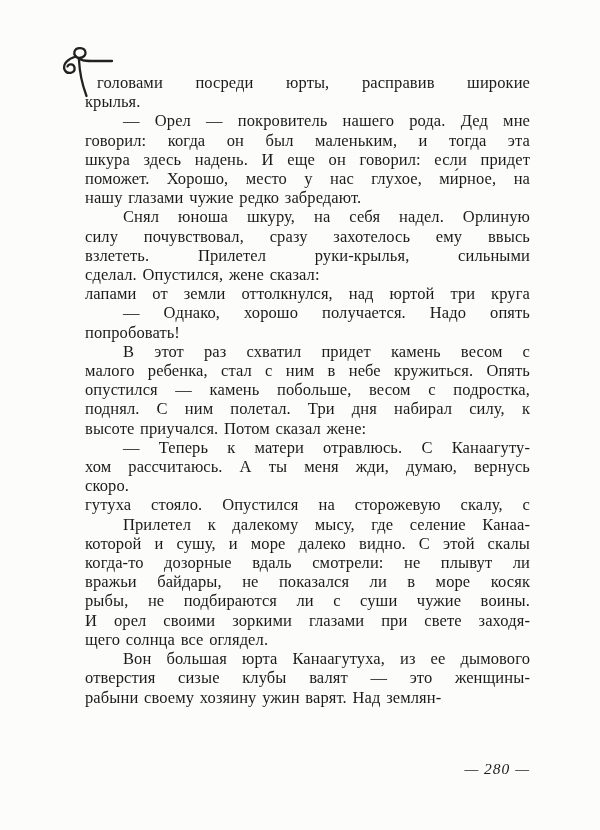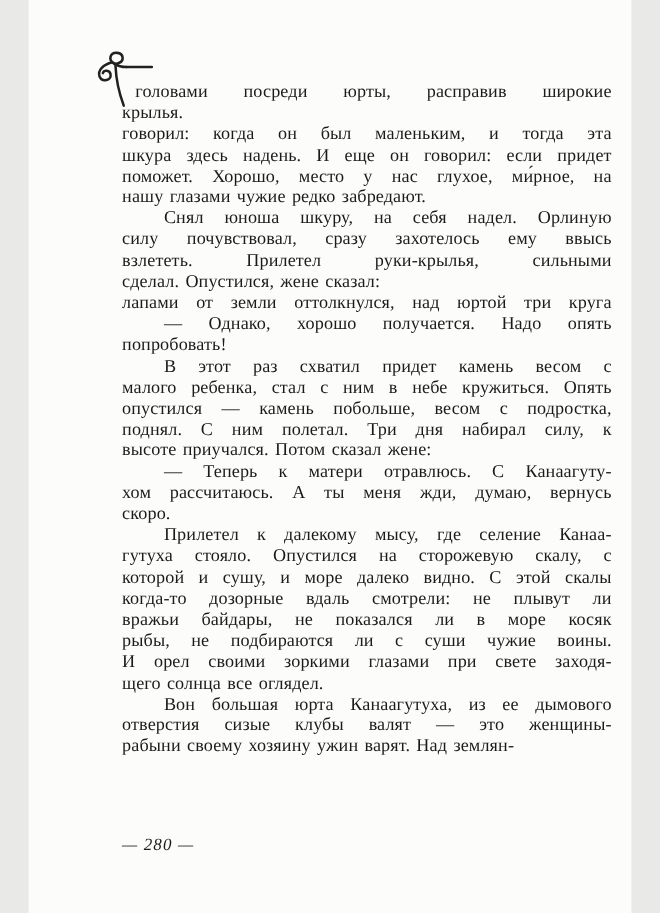--- a/index.html
+++ b/index.html
@@ -2,21 +2,21 @@
 <html><head>
 <meta charset="utf-8">
 <style>
   html, body {
     margin: 0;
     padding: 0;
     background: #e9e9e7;
   }
   .page {
     position: relative;
-    width: 548px;
+    width: 600px;
     height: 830px;
     margin: 0 auto;
     background: #fcfcfa;
     overflow: hidden;
     font-family: "Liberation Serif", "DejaVu Serif", serif;
     color: #1b1b1b;
   }
   .ornament {
     position: absolute;
     left: 58px;
@@ -42,21 +42,21 @@
     text-align-last: left;
     word-spacing: 1.5px;
   }
   .line.indent { text-indent: 38px; }
   .line.offset { text-indent: 12px; }
   .page-number {
     position: absolute;
     left: 85px;
     top: 760px;
     width: 445px;
-    text-align: left;
+    text-align: right;
     font-style: italic;
     font-size: 15.5px;
     letter-spacing: 1px;
   }
 </style>
 </head>
 <body>
 
 <div class="page">
 
@@ -69,41 +69,42 @@
 
       <path d="M18,10.5 C10,12.5 4.5,18 6.5,23.5 C8.8,29 17.5,27.5 16.5,21.5 C15.8,17.5 10.5,17.5 9.5,20.5"></path>
 
       <path d="M21,14 C21.5,25 24,38 28.5,50"></path>
     </g>
   </svg>
 
   <div class="text-block">
       <div class="line offset">головами посреди юрты, расправив широкие</div>
       <div class="line last">крылья.</div>
+      <div class="line indent">— Орел — покровитель нашего рода. Дед мне</div>
       <div class="line">говорил: когда он был маленьким, и тогда эта</div>
       <div class="line">шкура здесь надень. И еще он говорил: если придет</div>
       <div class="line">поможет. Хорошо, место у нас глухое, ми́рное, на</div>
       <div class="line last">нашу глазами чужие редко забредают.</div>
       <div class="line indent">Снял юноша шкуру, на себя надел. Орлиную</div>
       <div class="line">силу почувствовал, сразу захотелось ему ввысь</div>
       <div class="line">взлететь. Прилетел руки-крылья, сильными</div>
       <div class="line last">сделал. Опустился, жене сказал:</div>
       <div class="line">лапами от земли оттолкнулся, над юртой три круга</div>
       <div class="line indent">— Однако, хорошо получается. Надо опять</div>
       <div class="line last">попробовать!</div>
       <div class="line indent">В этот раз схватил придет камень весом с</div>
       <div class="line">малого ребенка, стал с ним в небе кружиться. Опять</div>
       <div class="line">опустился — камень побольше, весом с подростка,</div>
       <div class="line">поднял. С ним полетал. Три дня набирал силу, к</div>
       <div class="line last">высоте приучался. Потом сказал жене:</div>
       <div class="line indent">— Теперь к матери отравлюсь. С Канаагуту-</div>
       <div class="line">хом рассчитаюсь. А ты меня жди, думаю, вернусь</div>
       <div class="line last">скоро.</div>
+      <div class="line">гутуха стояло. Опустился на сторожевую скалу, с</div>
       <div class="line indent">Прилетел к далекому мысу, где селение Канаа-</div>
-      <div class="line">гутуха стояло. Опустился на сторожевую скалу, с</div>
       <div class="line">которой и сушу, и море далеко видно. С этой скалы</div>
       <div class="line">когда-то дозорные вдаль смотрели: не плывут ли</div>
       <div class="line">вражьи байдары, не показался ли в море косяк</div>
       <div class="line">рыбы, не подбираются ли с суши чужие воины.</div>
       <div class="line">И орел своими зоркими глазами при свете заходя-</div>
       <div class="line last">щего солнца все оглядел.</div>
       <div class="line indent">Вон большая юрта Канаагутуха, из ее дымового</div>
       <div class="line">отверстия сизые клубы валят — это женщины-</div>
       <div class="line last">рабыни своему хозяину ужин варят. Над землян-</div>
     </div>

